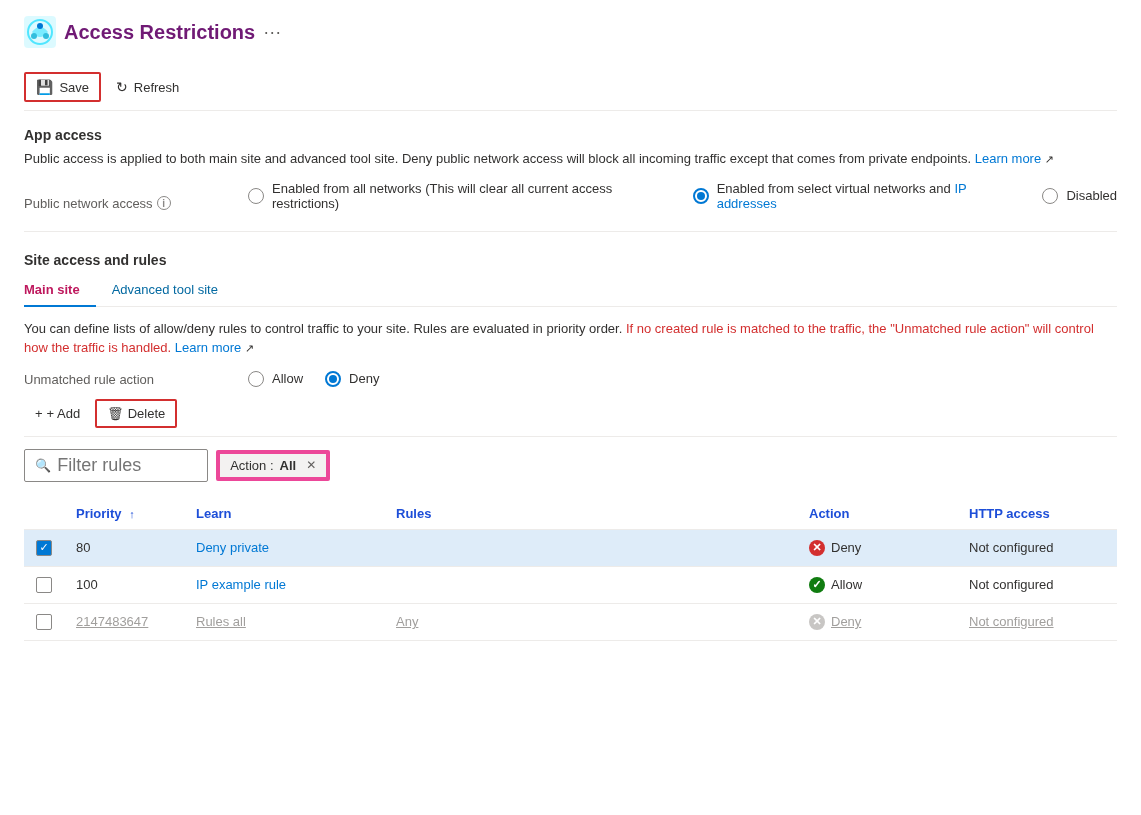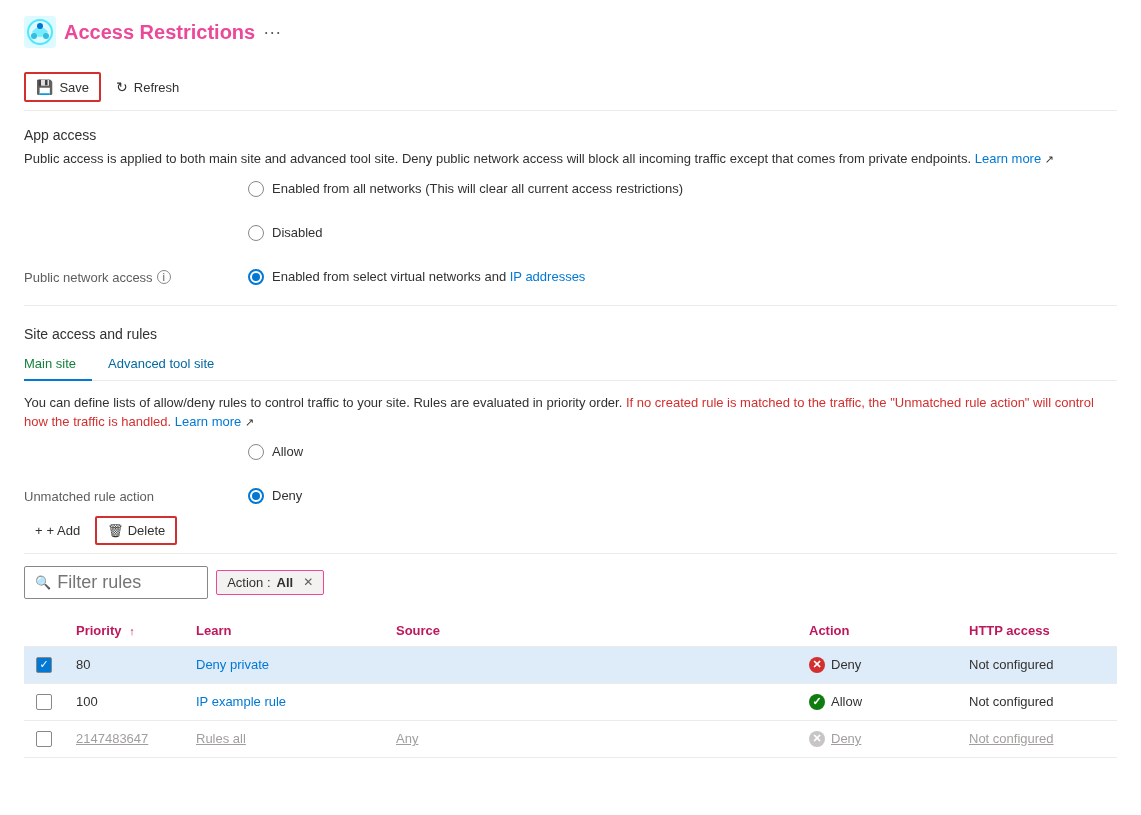--- a/index.html
+++ b/index.html
@@ -1,67 +1,67 @@
 <!DOCTYPE html>
 <html><head>
   <meta charset="utf-8">
   <style>
     * { box-sizing: border-box; margin: 0; padding: 0; }
     body { font-family: 'Segoe UI', Arial, sans-serif; font-size: 13px; color: #323130; background: #fff; }
     
     .page { padding: 16px 24px; max-width: 1141px; }
     
     .header { display: flex; align-items: center; gap: 8px; margin-bottom: 16px; }
-    .header-title { font-size: 20px; font-weight: 600; color: #ec4899; }
+    .header-title { font-size: 20px; font-weight: 600; color: #701a75; }
     .header-ellipsis { color: #605e5c; font-size: 18px; cursor: pointer; }
     
     .toolbar { display: flex; align-items: center; gap: 4px; padding: 8px 0; border-bottom: 1px solid #edebe9; margin-bottom: 16px; }
     .toolbar-btn { display: flex; align-items: center; gap: 6px; padding: 5px 10px; border: 2px solid #d32f2f; background: #fff; cursor: pointer; font-size: 13px; color: #323130; border-radius: 2px; }
     .toolbar-btn-plain { display: flex; align-items: center; gap: 6px; padding: 5px 10px; border: 1px solid transparent; background: #fff; cursor: pointer; font-size: 13px; color: #323130; border-radius: 2px; }
     
-    .section-title { font-size: 14px; font-weight: 400; margin-bottom: 6px; }
+    .section-title { font-size: 14px; font-weight: 700; margin-bottom: 6px; }
     .info-text { font-size: 13px; color: #323130; margin-bottom: 12px; line-height: 1.5; }
     .info-text a { color: #0078d4; text-decoration: none; }
     
     .field-row { display: flex; align-items: flex-end; gap: 24px; margin-bottom: 12px; }
     .field-label { display: flex; align-items: center; gap: 4px; min-width: 200px; color: #605e5c; font-size: 13px; padding-top: 2px; }
-    .field-options { display: flex; flex-direction: column; gap: 28px; }
+    .field-options { display: flex; gap: 22px; }
     
     .radio-option { display: flex; align-items: center; gap: 8px; cursor: pointer; }
     .radio-circle { width: 16px; height: 16px; border-radius: 50%; border: 1px solid #8a8886; background: #fff; flex-shrink: 0; position: relative; }
     .radio-circle.checked { border: 2px solid #0078d4; }
     .radio-circle.checked::after { content: ''; width: 8px; height: 8px; border-radius: 50%; background: #0078d4; position: absolute; top: 50%; left: 50%; transform: translate(-50%, -50%); }
     .radio-label { font-size: 13px; color: #323130; }
     .radio-label a { color: #0078d4; text-decoration: none; }
     
     .divider { border: none; border-top: 1px solid #edebe9; margin: 20px 0; }
     
     .tabs { display: flex; gap: 0; border-bottom: 1px solid #edebe9; margin-bottom: 12px; }
     .tab { padding: 8px 16px; cursor: pointer; font-size: 13px; color: #0369a1; border-bottom: 2px solid transparent; margin-bottom: -1px; }
-    .tab.active { color: #15803d; border-bottom: 2px solid #0078d4; font-weight: 400; }
+    .tab.active { color: #be185d; border-bottom: 2px solid #0078d4; font-weight: 700; }
     .tab:first-child { padding-left: 0; }
     
     .description-text { font-size: 13px; color: #323130; line-height: 1.5; margin-bottom: 12px; }
     .description-text span.highlight { color: #d32f2f; }
     .description-text a { color: #0078d4; text-decoration: none; }
     
     .action-toolbar { display: flex; align-items: center; gap: 4px; margin-bottom: 12px; padding-bottom: 8px; border-bottom: 1px solid #edebe9; }
     .action-btn { display: flex; align-items: center; gap: 4px; padding: 5px 10px; border: 1px solid transparent; background: #fff; cursor: pointer; font-size: 13px; color: #323130; border-radius: 2px; }
     .action-btn-delete { display: flex; align-items: center; gap: 4px; padding: 5px 10px; border: 2px solid #d32f2f; background: #fff; cursor: pointer; font-size: 13px; color: #323130; border-radius: 2px; }
     
     .filter-row { display: flex; align-items: center; gap: 8px; margin-bottom: 16px; }
     .filter-input { display: flex; align-items: center; gap: 6px; border: 1px solid #8a8886; padding: 5px 10px; min-width: 180px; border-radius: 2px; }
     .filter-input input { border: none; outline: none; font-size: 18px; color: #323130; width: 140px; }
-    .filter-tag { display: flex; align-items: center; gap: 6px; background: #f3f2f1; border: 1px solid #ec4899; padding: 4px 10px; border-radius: 2px; font-size: 13px; }
+    .filter-tag { display: flex; align-items: center; gap: 6px; background: #f3f2f1; border: 4px solid #ec4899; padding: 4px 10px; border-radius: 2px; font-size: 13px; }
     .filter-tag .tag-key { color: #323130; }
     .filter-tag .tag-val { font-weight: 600; color: #323130; }
     .filter-tag .close-x { cursor: pointer; color: #605e5c; font-size: 12px; margin-left: 4px; }
     
     .table { width: 100%; border-collapse: collapse; }
-    .table th { text-align: left; padding: 8px 12px; font-size: 13px; font-weight: 600; color: #be185d; border-bottom: 1px solid #edebe9; }
+    .table th { text-align: left; padding: 8px 12px; font-size: 13px; font-weight: 600; color: #1d4ed8; border-bottom: 1px solid #edebe9; }
     .table td { padding: 10px 12px; font-size: 13px; border-bottom: 1px solid #edebe9; }
     .table tr.selected td { background: #deecf9; }
     
     .checkbox-cell { width: 32px; }
     .checkbox { width: 16px; height: 16px; border: 1px solid #8a8886; background: #0078d4; border-radius: 2px; display: flex; align-items: center; justify-content: center; cursor: pointer; }
     .checkbox-empty { width: 16px; height: 16px; border: 1px solid #8a8886; background: #fff; border-radius: 2px; cursor: pointer; }
     .checkmark { color: #fff; font-size: 11px; }
     
     .priority-col { width: 120px; }
     .name-col { width: 200px; }
@@ -128,27 +128,27 @@
         <span class="info-icon">i</span>
       </div>
       <div class="field-options">
 
         <div class="radio-option">
           <div class="radio-circle"></div>
           <span class="radio-label">Enabled from all networks (This will clear all current access restrictions)</span>
         </div>
 
         <div class="radio-option">
+          <div class="radio-circle checked"></div>
+          <span class="radio-label">Enabled from select virtual networks and <a href="#">IP addresses</a></span>
+        </div>
+
+        <div class="radio-option">
           <div class="radio-circle"></div>
           <span class="radio-label">Disabled</span>
-        </div>
-
-        <div class="radio-option">
-          <div class="radio-circle checked"></div>
-          <span class="radio-label">Enabled from select virtual networks and <a href="#">IP addresses</a></span>
         </div>
       </div>
     </div>
   </div>
 
   <hr class="divider">
 
   <div>
     <div class="section-title">Site access and rules</div>
 
@@ -205,21 +205,21 @@
 
     <table class="table">
       <thead>
         <tr>
           <th class="checkbox-cell"></th>
           <th class="priority-col">
             <span>Priority</span>
             <span class="sort-arrow">↑</span>
           </th>
           <th class="name-col">Learn</th>
-          <th>Source</th>
+          <th>Rules</th>
           <th class="action-col">Action</th>
           <th class="http-col">HTTP access</th>
         </tr>
       </thead>
       <tbody>
 
         <tr class="selected">
           <td class="checkbox-cell">
             <div class="checkbox">
               <span class="checkmark">✓</span>

